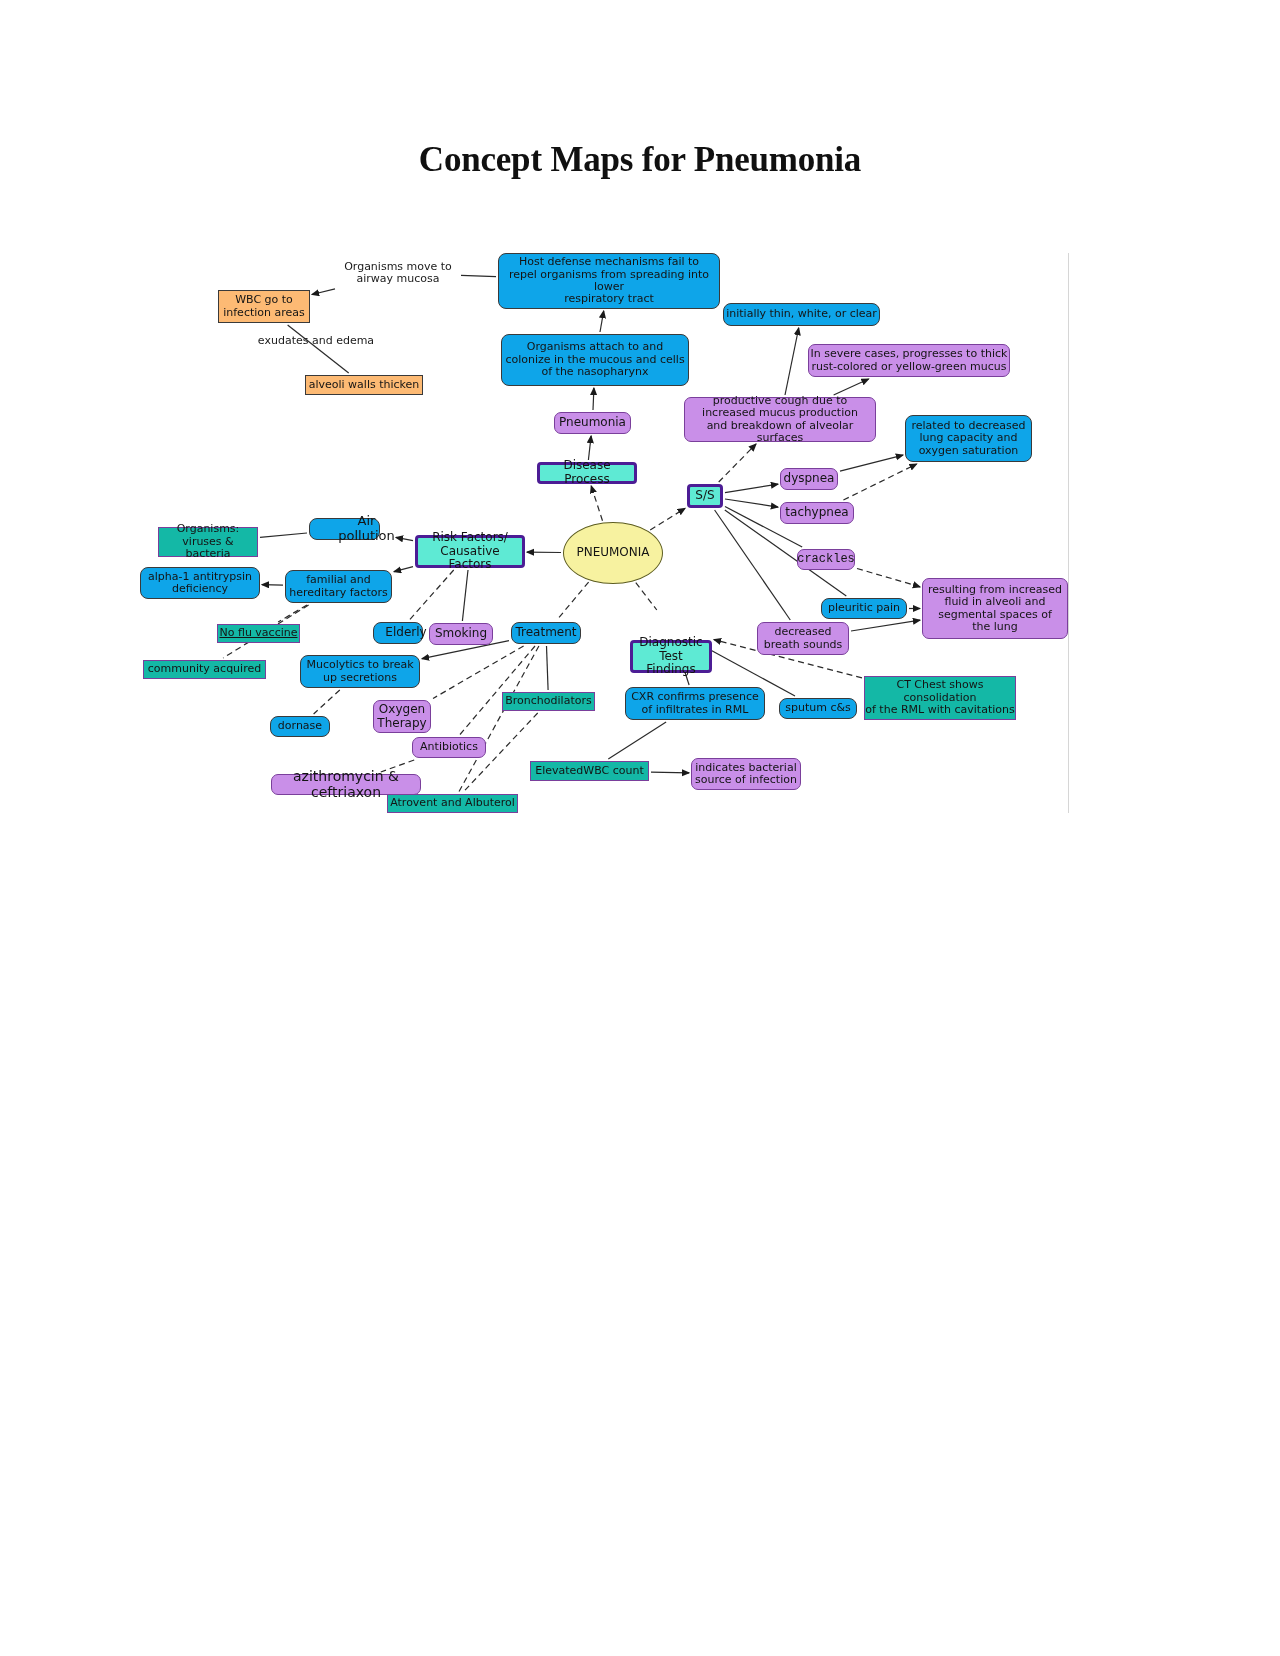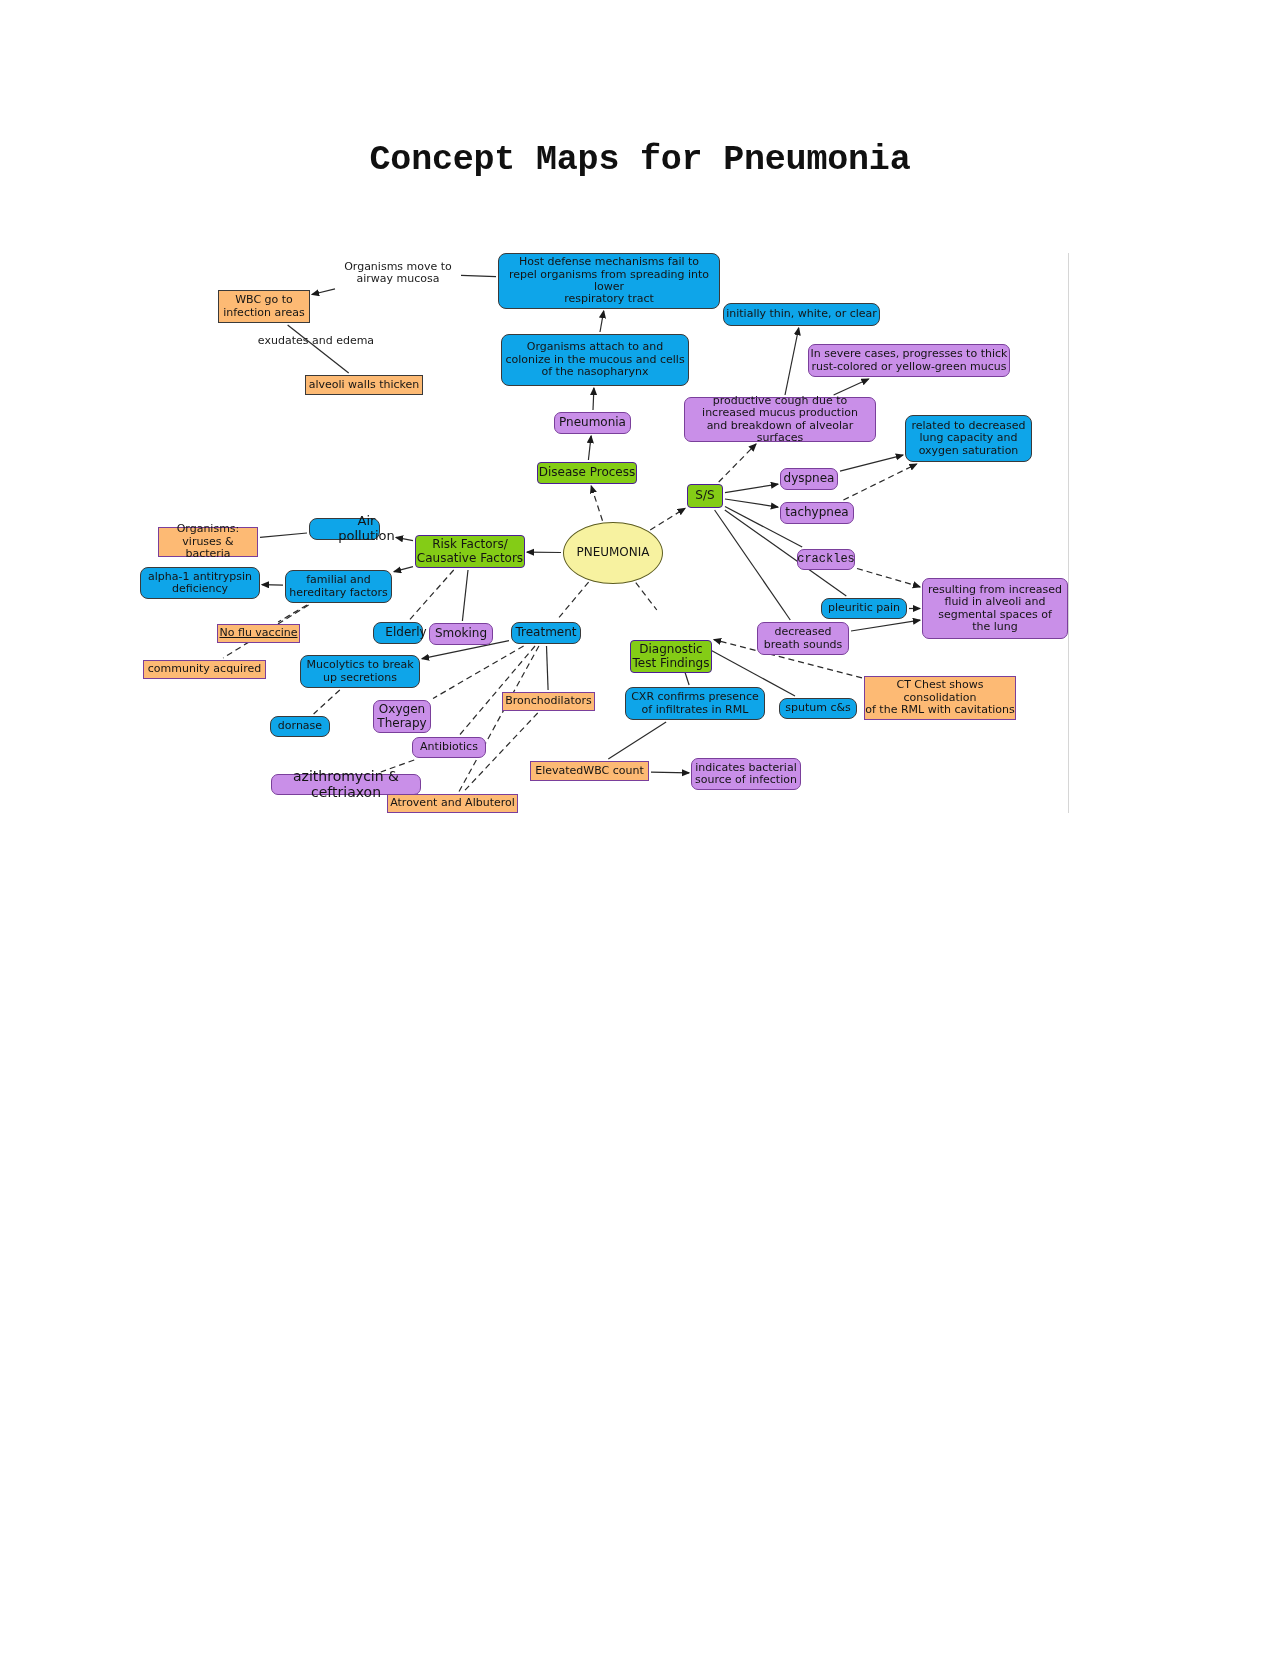--- a/index.html
+++ b/index.html
@@ -7,21 +7,21 @@
     width:1280px;height:1656px;
     background:#ffffff;
     font-family:"DejaVu Sans", sans-serif;
     position:relative;
     overflow:hidden;
   }
   #page-title{
     position:absolute;
     left:0;right:0;top:140px;
     text-align:center;
-    font-family:Liberation Mono, monospace;
+    font-family:Liberation Serif, serif;
     font-size:35px;
     font-weight:bold;
     color:#101010;
     letter-spacing:-0.2px;
   }
   #map{
     position:absolute;left:0;top:0;width:1280px;height:1656px;
   }
   #edges{position:absolute;left:0;top:0;width:1280px;height:1656px;}
   .node{
@@ -35,22 +35,22 @@
     line-height:1.13;
     color:#141414;
     white-space:pre-line;
     border:1px solid #3a3a3a;
     z-index:3;
   }
   
   .sty-grey{ background:#0ea5e9; border-radius:8px; }
   .sty-grey-sq{ background:#fdba74; border-radius:0px; }
   .sty-purple{ background:#c98fe8; border:1px solid #7a3f9b; border-radius:7px; }
-  .sty-purple-sq{ background:#fdba74; border:1px solid #7a3f9b; border-radius:0px; }
-  .sty-blue{ background:#84cc16; border:1px solid #4c1d95; border-radius:4px; }
+  .sty-purple-sq{ background:#14b8a6; border:1px solid #7a3f9b; border-radius:0px; }
+  .sty-blue{ background:#5eead4; border:3px solid #4c1d95; border-radius:4px; }
   .sty-plain{
     background:transparent;border:none;color:#1a1a1a;
   }
   .sty-ellipse{
     background:#f7f2a0;border:1px solid #5d5d22;border-radius:50%;
   }
   .vline{
     position:absolute;
     width:1px;background:#d6d6d6;z-index:1;
   }

